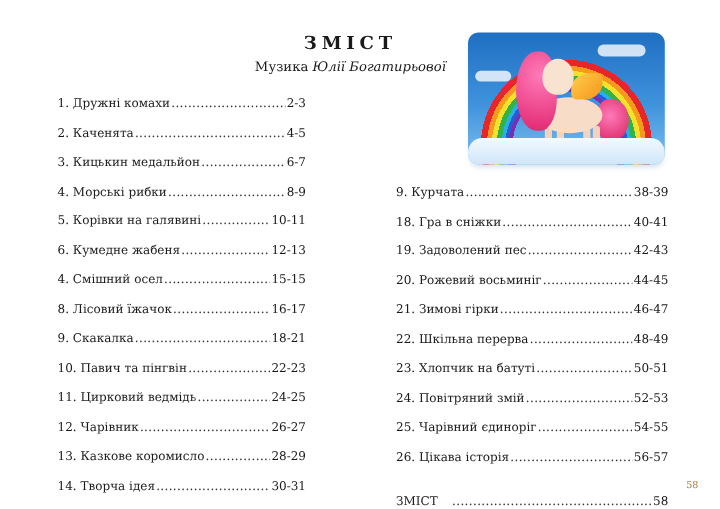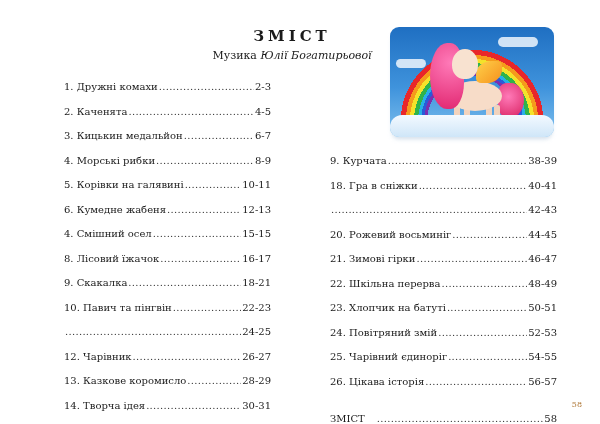--- a/index.html
+++ b/index.html
@@ -15,21 +15,21 @@
     .title span { display:inline-block; transform: translateX(-8px); }
     .subtitle {
       position: absolute; left: 0; width: 600px; top: 49px; text-align: center;
       font-size: 11px;
     }
     .subtitle .inner { display:inline-block; transform: translateX(-8px); text-align: center; }
     .subtitle i { font-style: italic; }
     .col {
       position: absolute; font-size: 10px; line-height: 12px;
     }
-    .col.left { left: 64px; top: 81px; width: 207px; }
+    .col.left { left: 48px; top: 81px; width: 207px; }
     .col.right { left: 330px; top: 155px; width: 227px; }
     .row {
       display: flex; align-items: baseline; height: 12px; margin-bottom: 12.5px;
       white-space: nowrap;
     }
     .row .lbl { flex: 0 0 auto; }
     .row .dots {
       flex: 1 1 auto; overflow: hidden; margin: 0 1px; color: #333;
       letter-spacing: 0.3px;
     }
@@ -150,20 +150,21 @@
       <span class="lbl">9. Скакалка</span>
       <span class="dots"></span>
       <span class="pg">18-21</span>
     </div>
     <div class="row">
       <span class="lbl">10. Павич та пінгвін</span>
       <span class="dots"></span>
       <span class="pg">22-23</span>
     </div>
     <div class="row">
+      <span class="lbl">11. Цирковий ведмідь</span>
       <span class="dots"></span>
       <span class="pg">24-25</span>
     </div>
     <div class="row">
       <span class="lbl">12. Чарівник</span>
       <span class="dots"></span>
       <span class="pg">26-27</span>
     </div>
     <div class="row">
       <span class="lbl">13. Казкове коромисло</span>
@@ -181,20 +182,21 @@
       <span class="lbl">9. Курчата</span>
       <span class="dots"></span>
       <span class="pg">38-39</span>
     </div>
     <div class="row">
       <span class="lbl">18. Гра в сніжки</span>
       <span class="dots"></span>
       <span class="pg">40-41</span>
     </div>
     <div class="row">
+      <span class="lbl">19. Задоволений пес</span>
       <span class="dots"></span>
       <span class="pg">42-43</span>
     </div>
     <div class="row">
       <span class="lbl">20. Рожевий восьминіг</span>
       <span class="dots"></span>
       <span class="pg">44-45</span>
     </div>
     <div class="row">
       <span class="lbl">21. Зимові гірки</span>

